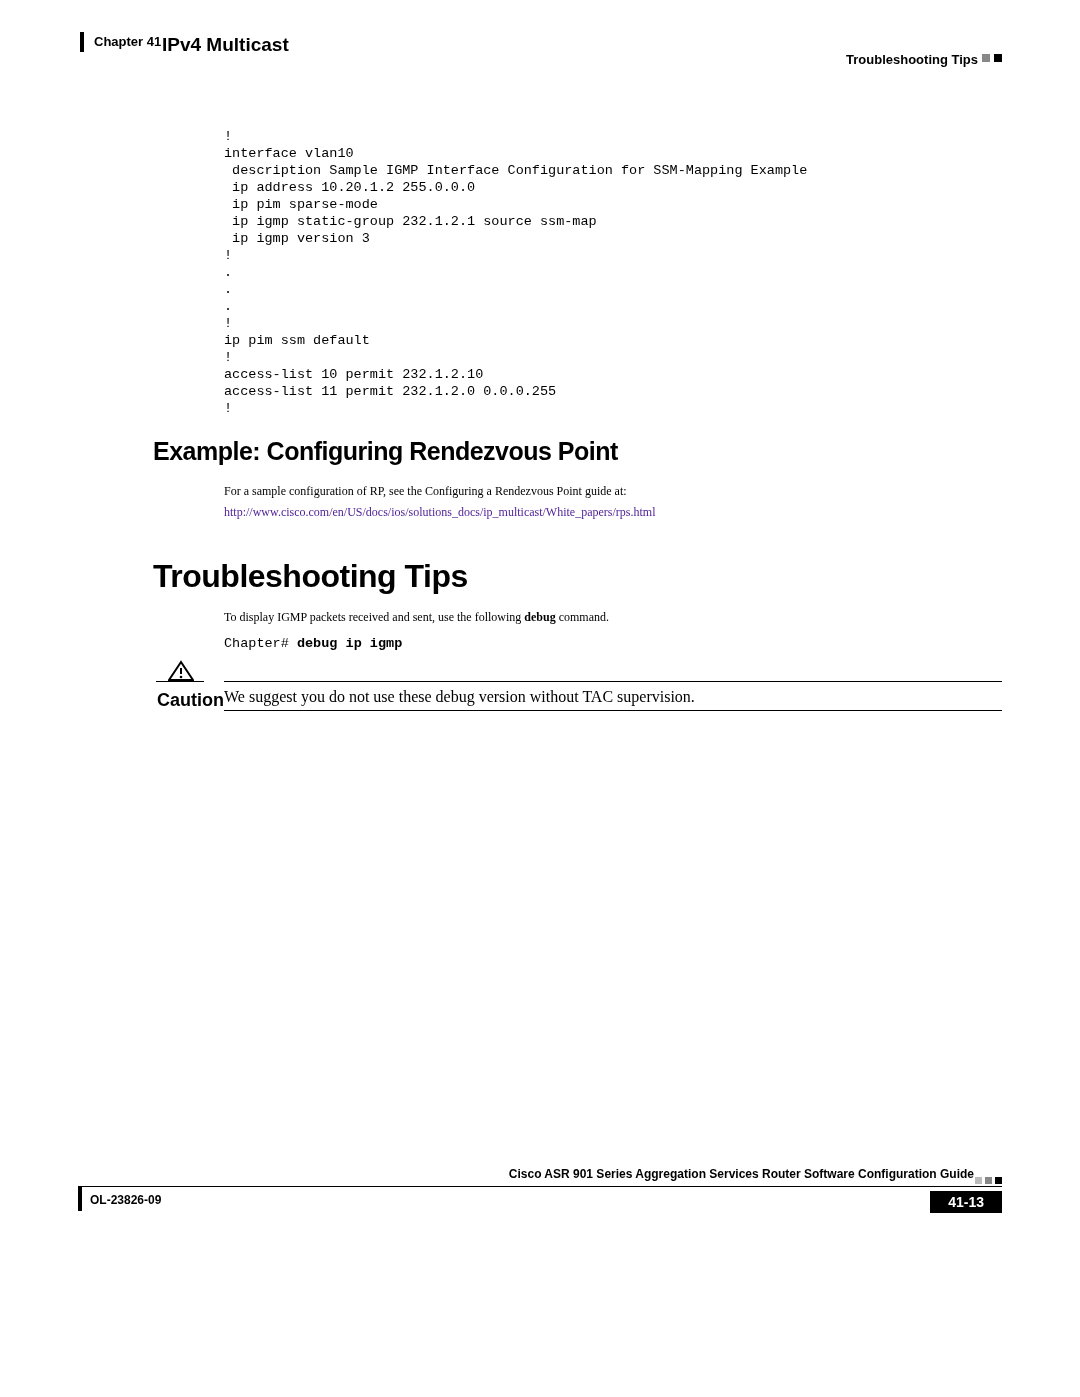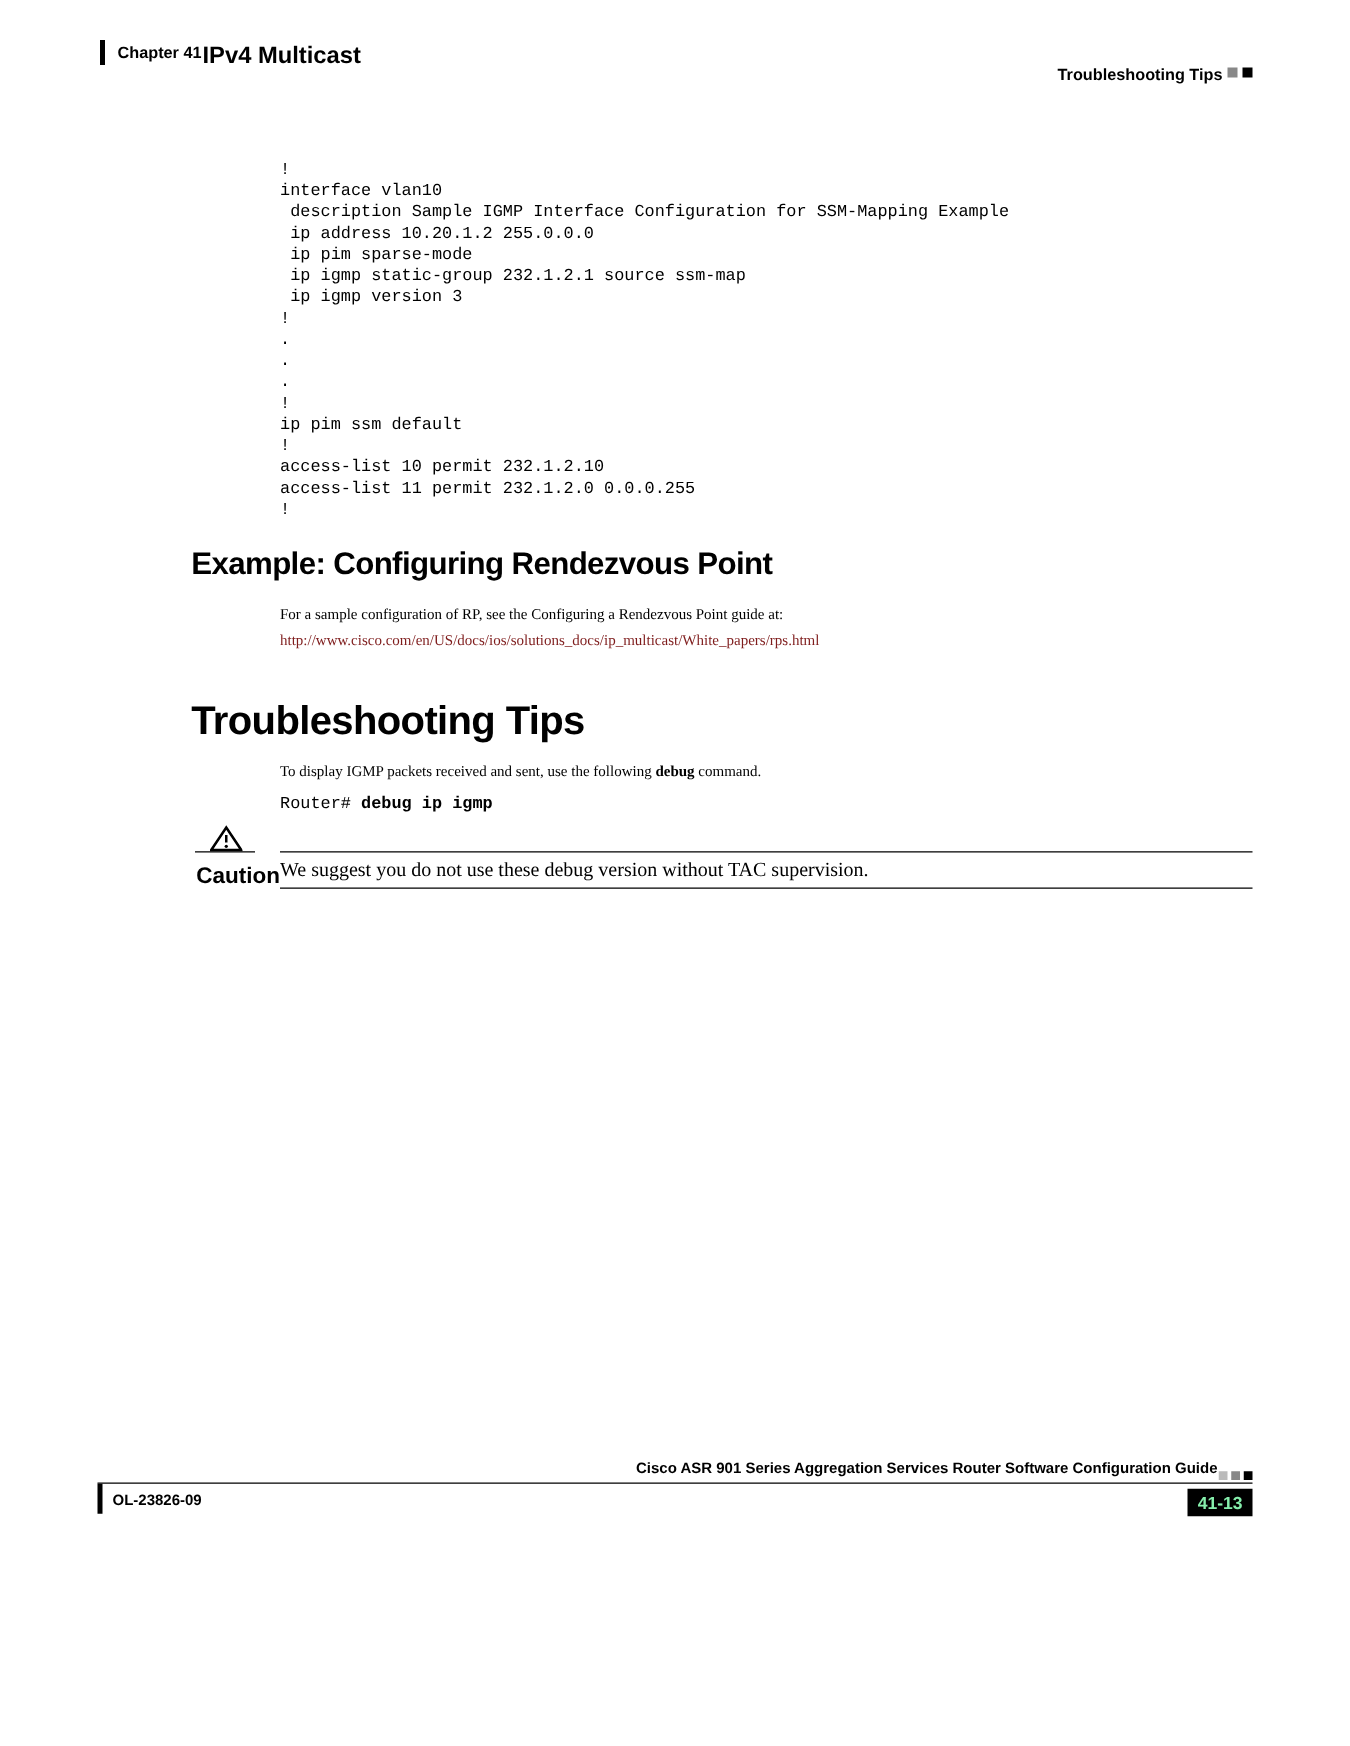--- a/index.html
+++ b/index.html
@@ -92,21 +92,21 @@
   .body-text {
     position: absolute;
     left: 224px;
     right: 80px;
     font-size: 12px;
     line-height: 21px;
   }
   .body-text.rp { top: 481px; }
 
   .link {
-    color: #7f1d1d;
+    color: #4c1d95;
     text-decoration: none;
   }
 
   
   .h1 {
     position: absolute;
     left: 153px;
     top: 558px;
     font-family: Arial, Helvetica, sans-serif;
     font-weight: bold;
@@ -218,25 +218,25 @@
     bottom: 0;
     font-family: Arial, Helvetica, sans-serif;
     font-weight: bold;
     font-size: 12px;
   }
   .page-num-box {
     position: absolute;
     right: 0;
     bottom: -6px;
     background: #000;
-    color: #86efac;
+    color: #ffffff;
     font-family: Arial, Helvetica, sans-serif;
     font-weight: bold;
     font-size: 14px;
-    padding: 3px 8px;
+    padding: 3px 18px;
   }
 </style>
 </head>
 <body>
 
 <div class="page">
 
   <div class="top-header">
     <div class="top-rule-left"></div>
     <span class="chapter-label">Chapter 41</span>
@@ -271,21 +271,21 @@
     <a class="link">http://www.cisco.com/en/US/docs/ios/solutions_docs/ip_multicast/White_papers/rps.html</a>
   </div>
 
   <h1 class="h1">Troubleshooting Tips</h1>
 
   <div class="body-text debug-para">
     <span>To display IGMP packets received and sent, use the following </span><b>debug</b><span> command.</span>
   </div>
 
   <div class="cmd-line">
-    <span>Router# </span><span class="bold">debug ip igmp</span>
+    <span>Chapter# </span><span class="bold">debug ip igmp</span>
   </div>
 
   <svg class="caution-icon" width="26" height="22">
     <polygon points="13,2 25,20 1,20" fill="none" stroke="#000" stroke-width="2"></polygon>
     <line x1="13" y1="8" x2="13" y2="14" stroke="#000" stroke-width="2"></line>
     <circle cx="13" cy="17" r="1.3" fill="#000"></circle>
   </svg>
   <div class="caution-underline"></div>
   <div class="caution-rule-top"></div>
   <span class="caution-label">Caution</span>

